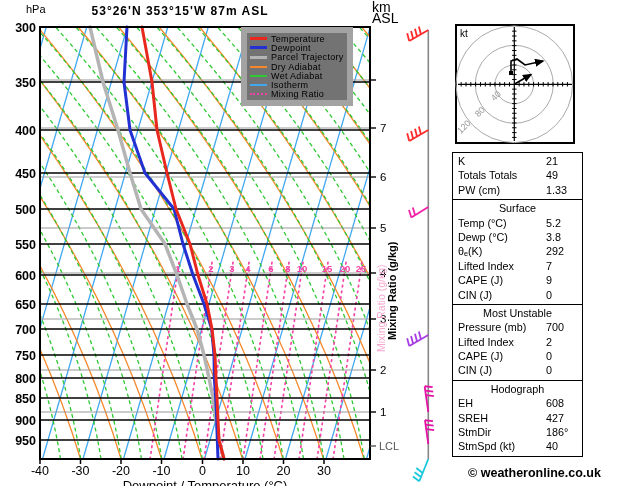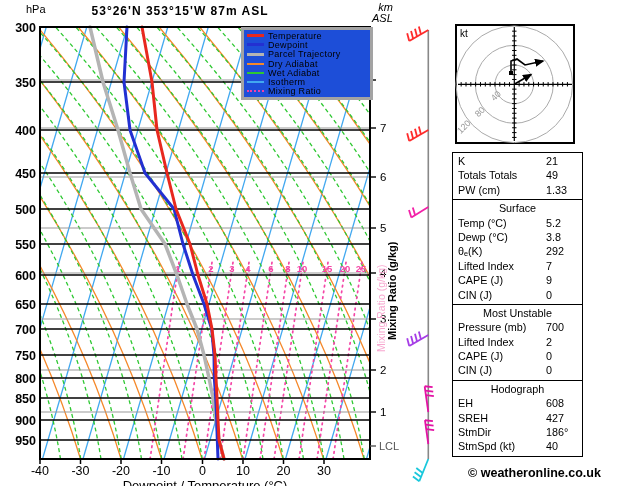--- a/index.html
+++ b/index.html
@@ -4,25 +4,25 @@
 <style>
   html,body{margin:0;padding:0;background:#ffffff;}
   #app{position:relative;width:629px;height:486px;background:#fff;
        font-family:"Liberation Sans", sans-serif;color:#000;overflow:hidden;}
   .abs{position:absolute;}
   #station-title{left:30px;top:4px;width:300px;font-size:12px;font-weight:bold;
                  letter-spacing:1px;text-align:center;white-space:nowrap;}
   #datetime{left:404px;top:4px;width:225px;font-size:12.5px;font-weight:bold;
             text-align:center;white-space:nowrap;}
   #hpa-label{left:8px;top:3px;font-size:11px;margin-left:18px;}
-  #km-label{left:372px;top:2px;font-size:11px;line-height:11px;text-align:right;font-style:italic;}
+  #km-label{left:372px;top:2px;font-size:14px;line-height:11px;text-align:left;}
   #footer-credit{left:440px;top:466px;width:189px;font-size:12.5px;font-weight:bold;
                  text-align:center;white-space:nowrap;}
   
-  #legend{left:241px;top:27px;width:132px;border:3px solid #a3a3a3;background:#1d4ed8;
+  #legend{left:241px;top:27px;width:112px;border:6px solid #a3a3a3;background:#737373;
           padding:1px 0 1px 3px;box-sizing:border-box;z-index:5;}
   .lg-row{display:flex;align-items:center;height:9.3px;}
   .lg-swatch{width:17px;margin-right:4px;flex:0 0 17px;}
   .lg-label{font-size:9px;letter-spacing:0.3px;white-space:nowrap;transform:translateY(-0.5px);}
   
   #indices{left:452px;top:152px;width:131px;border:1.5px solid #000;background:#fff;
            box-sizing:border-box;font-size:10.8px;}
   .tbl-section{border-top:1.5px solid #000;padding:1px 0 2px 0;}
   .tbl-section:first-child{border-top:none;}
   .tbl-head{text-align:center;height:14.4px;line-height:14.4px;}

